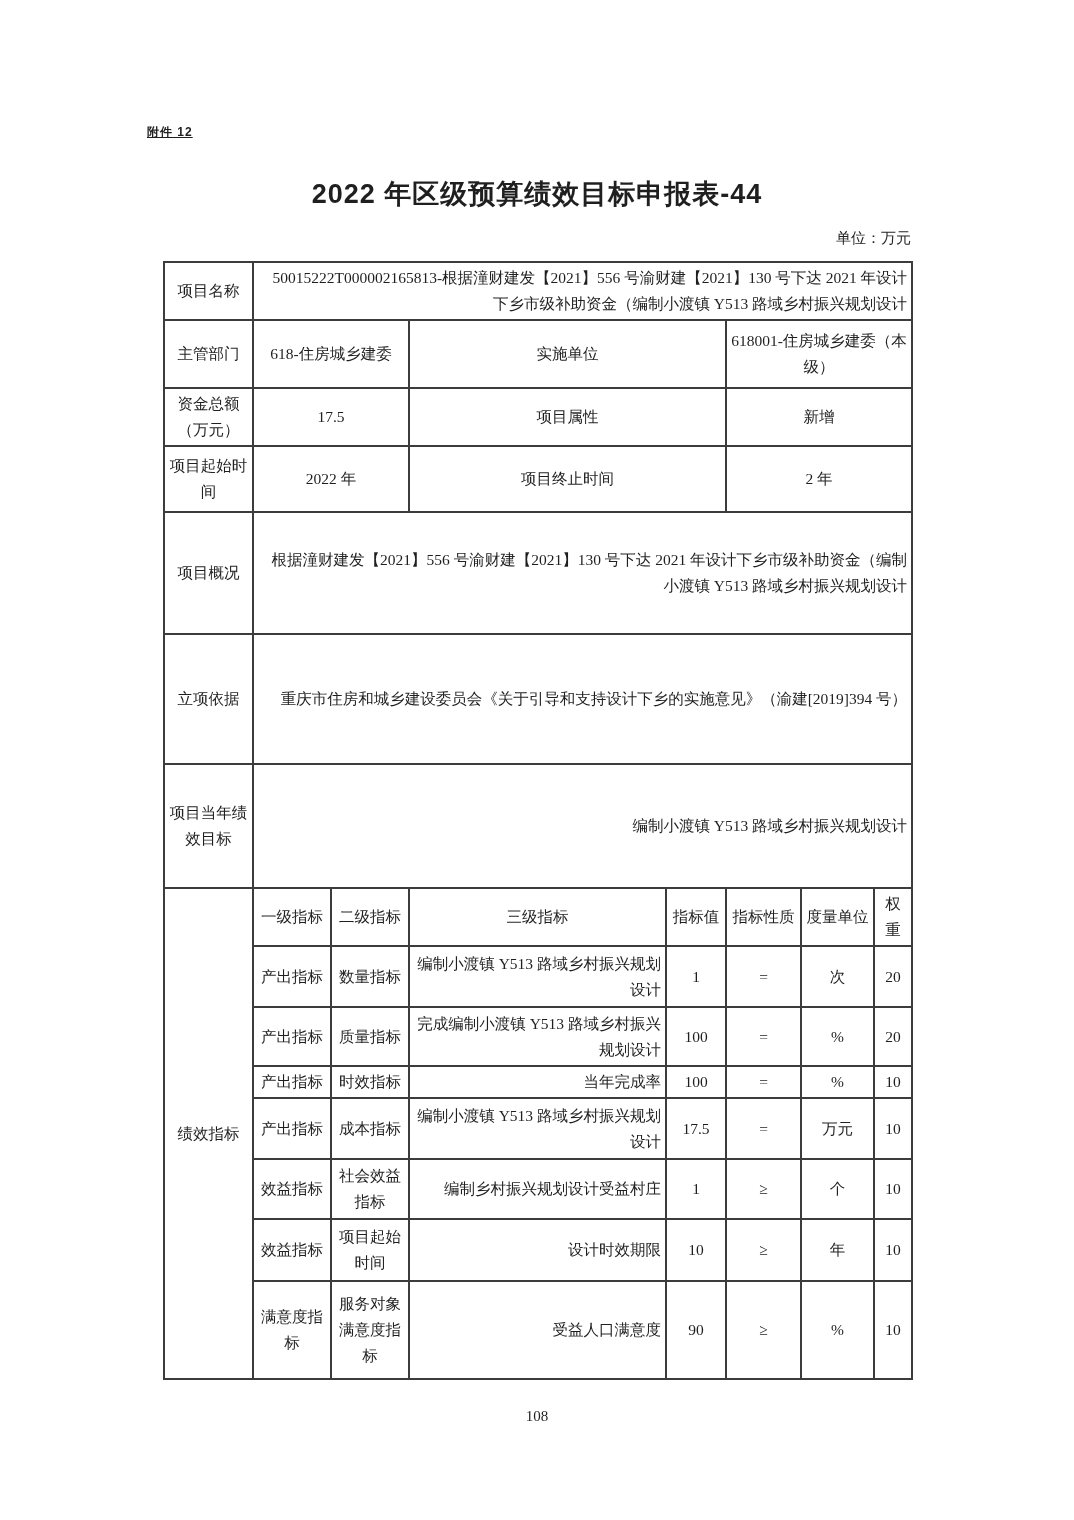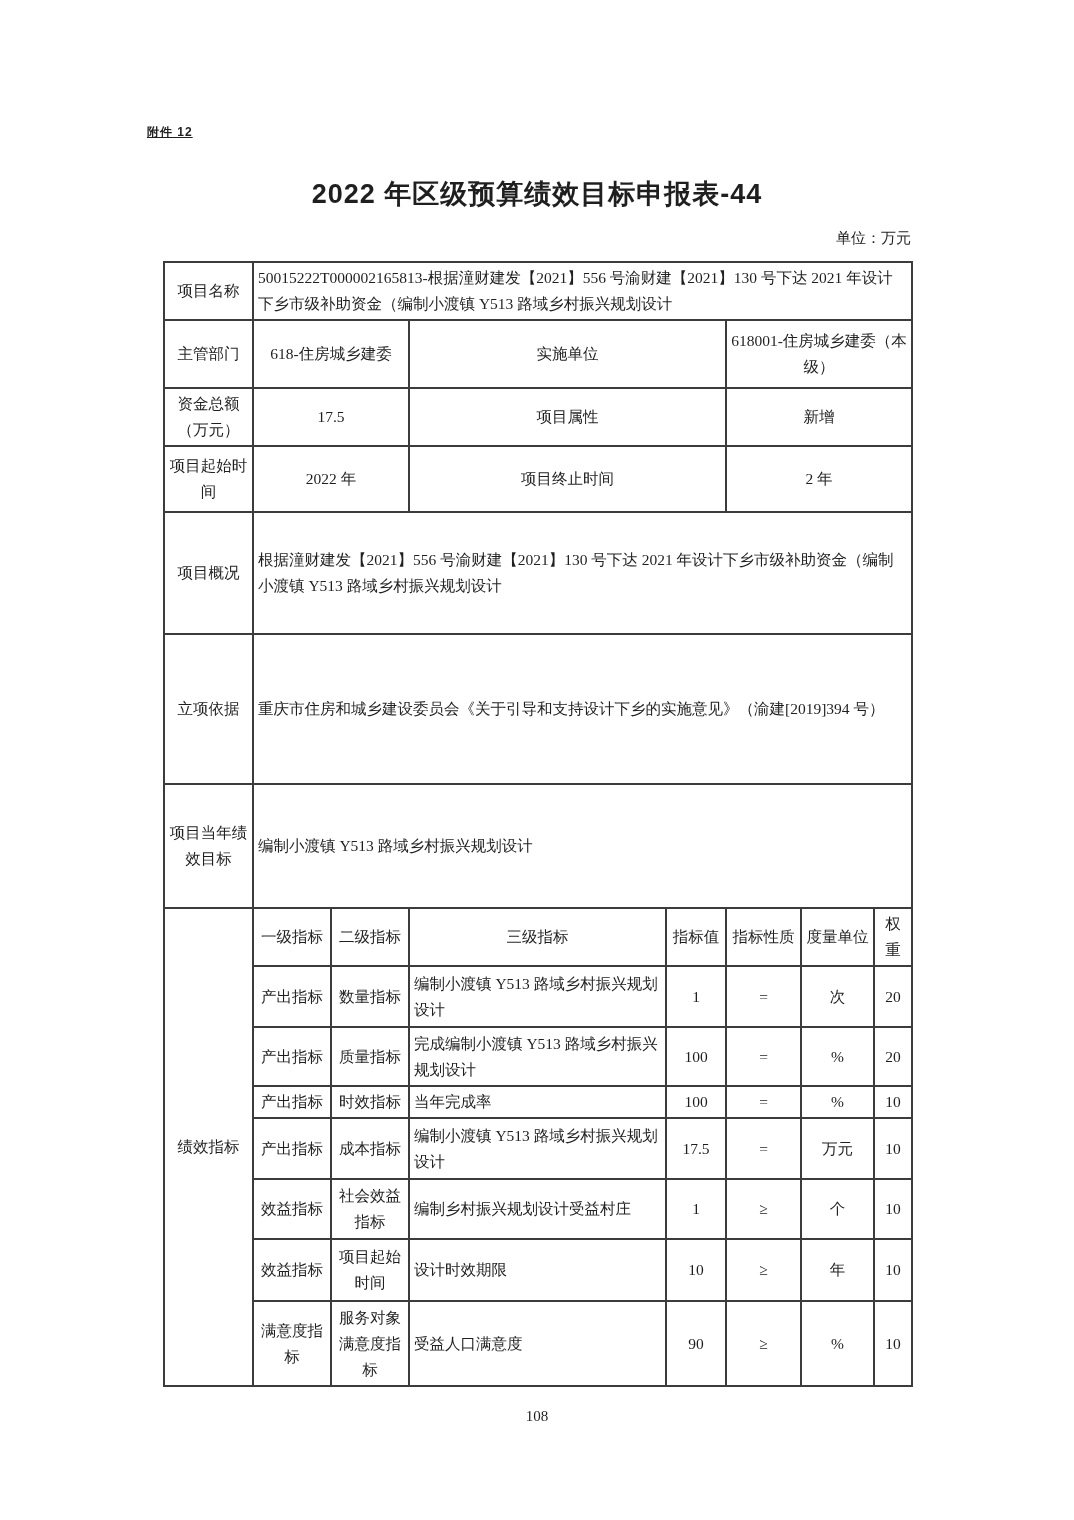--- a/index.html
+++ b/index.html
@@ -54,38 +54,38 @@
     line-height: 1.68;
     font-size: 15.5px;
     box-sizing: border-box;
   }
   .lbl {
     text-align: center;
     white-space: pre-line;
     border-radius: 20px;
   }
   .ctr { text-align: center; }
-  .lft { text-align: left; border-radius: 26px; }
+  .lft { text-align: right; border-radius: 26px; }
   .breakall { word-break: break-all; }
   
   .h-r1 { height: 58px; }
   .h-r2 { height: 68px; }
   .h-r3 { height: 54px; }
   .h-r4 { height: 66px; }
   .h-r5 { height: 122px; }
-  .h-r6 { height: 150px; }
+  .h-r6 { height: 130px; }
   .h-r7 { height: 124px; }
   .h-hdr { height: 51px; }
   .h-i1 { height: 61px; }
   .h-i2 { height: 59px; }
   .h-i3 { height: 32px; }
   .h-i4 { height: 61px; }
   .h-i5 { height: 60px; }
   .h-i6 { height: 62px; }
-  .h-i7 { height: 85px; }
+  .h-i7 { height: 98px; }
   .page-number {
     position: absolute;
     left: 0;
     top: 1408px;
     width: 100%;
     text-align: center;
     font-size: 15px;
   }
 </style>
 </head>

